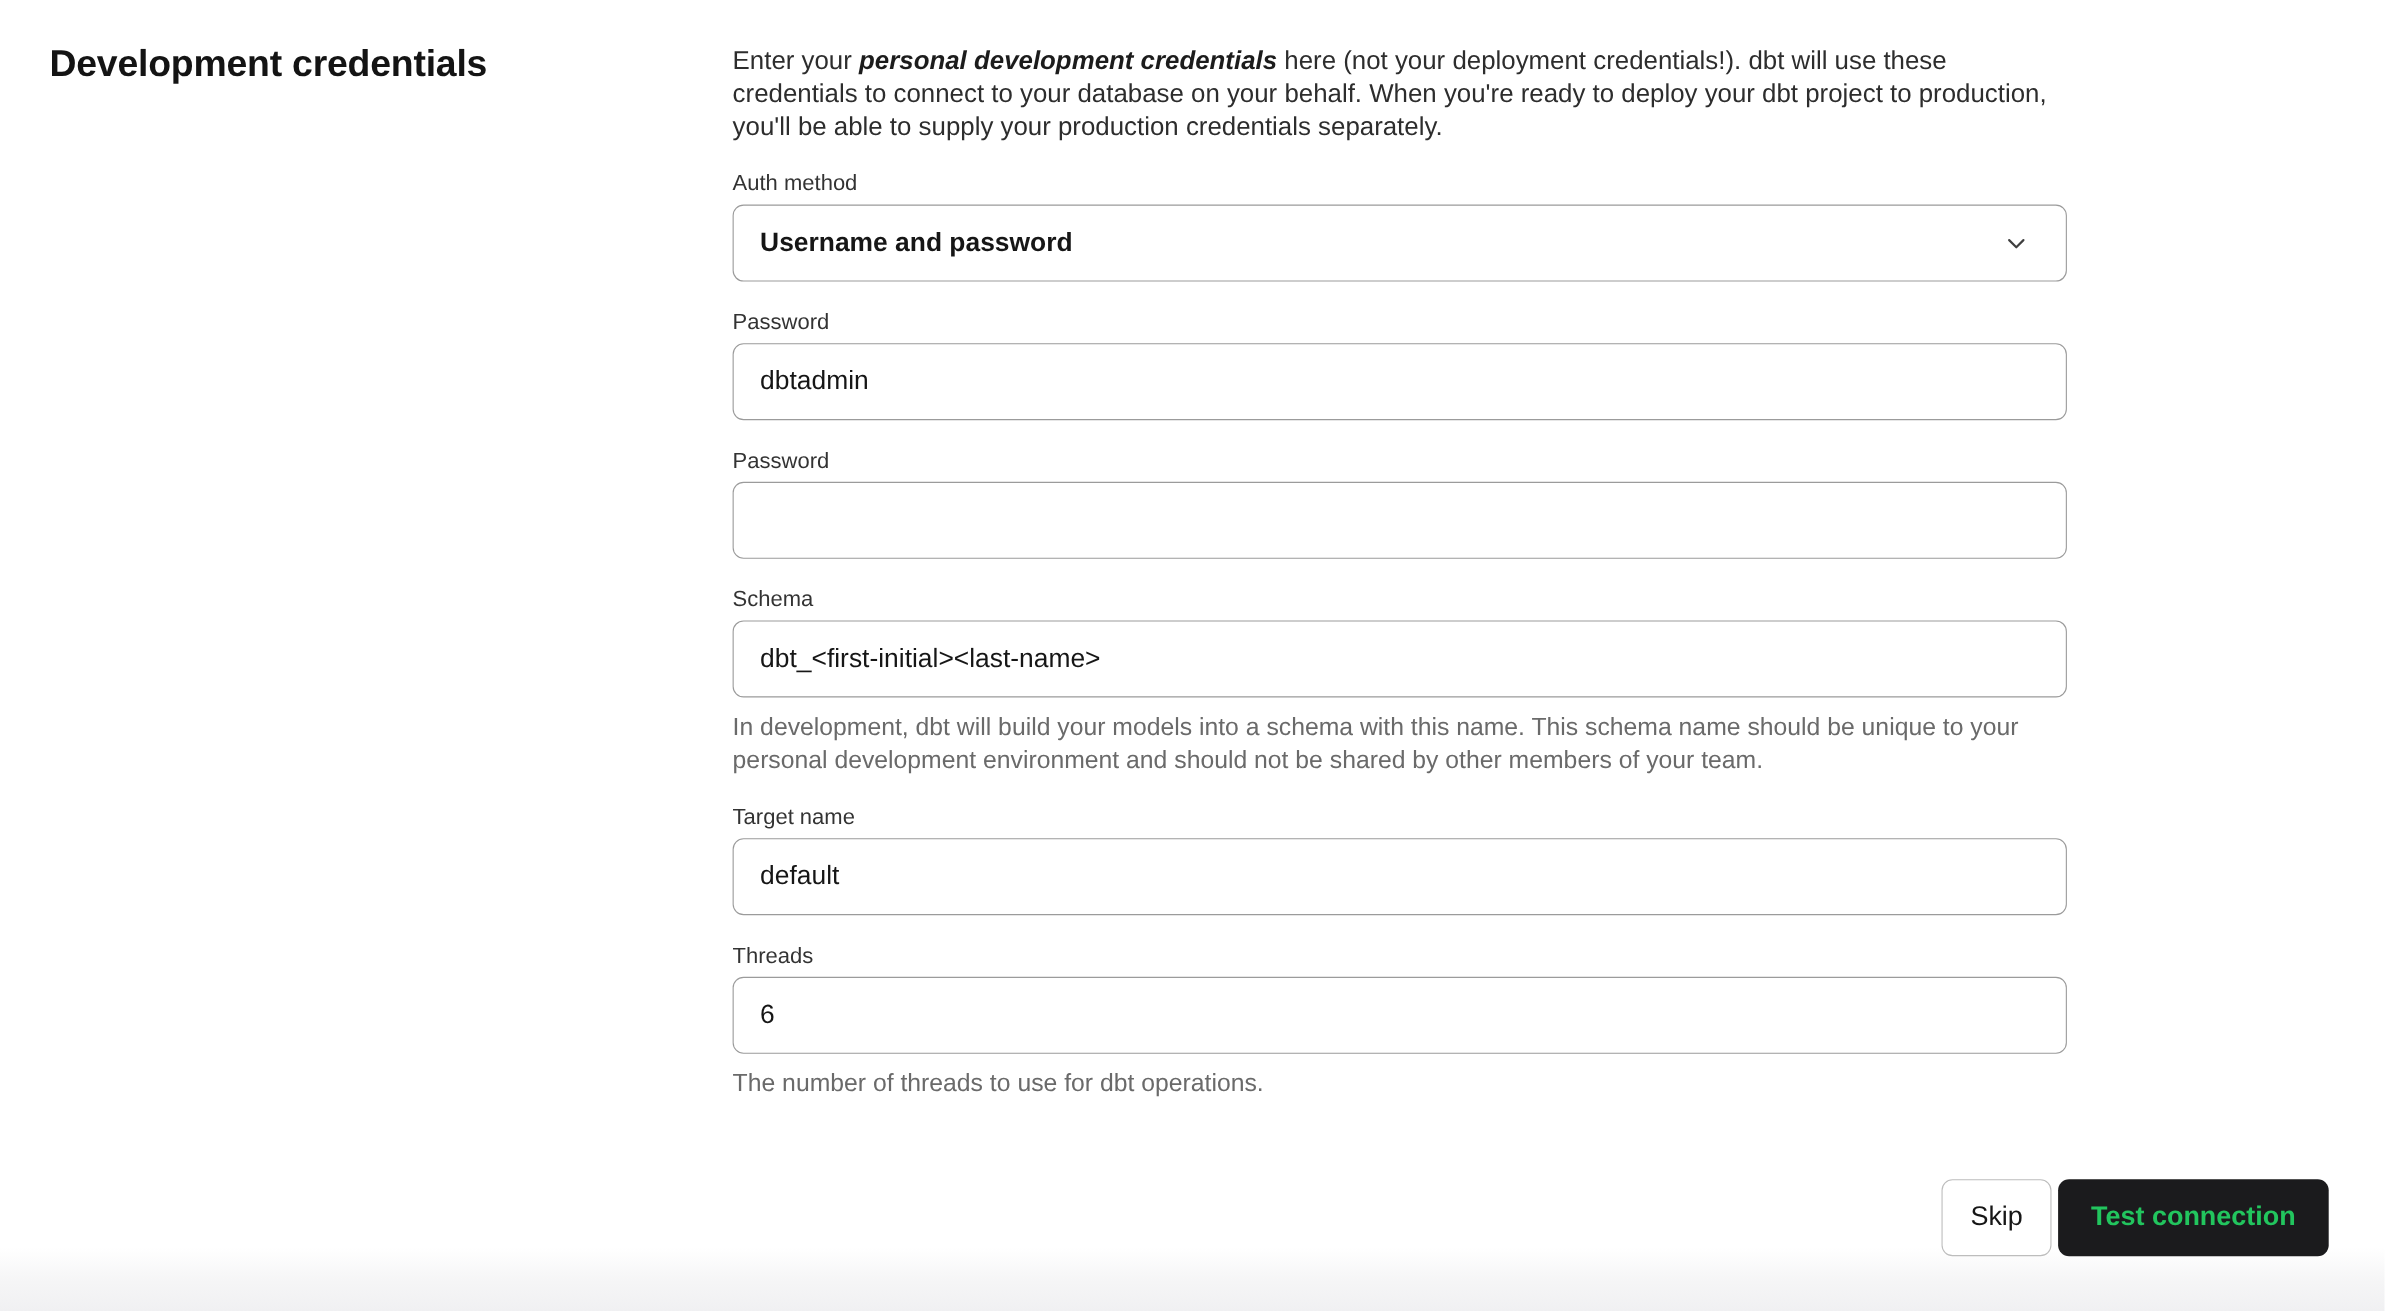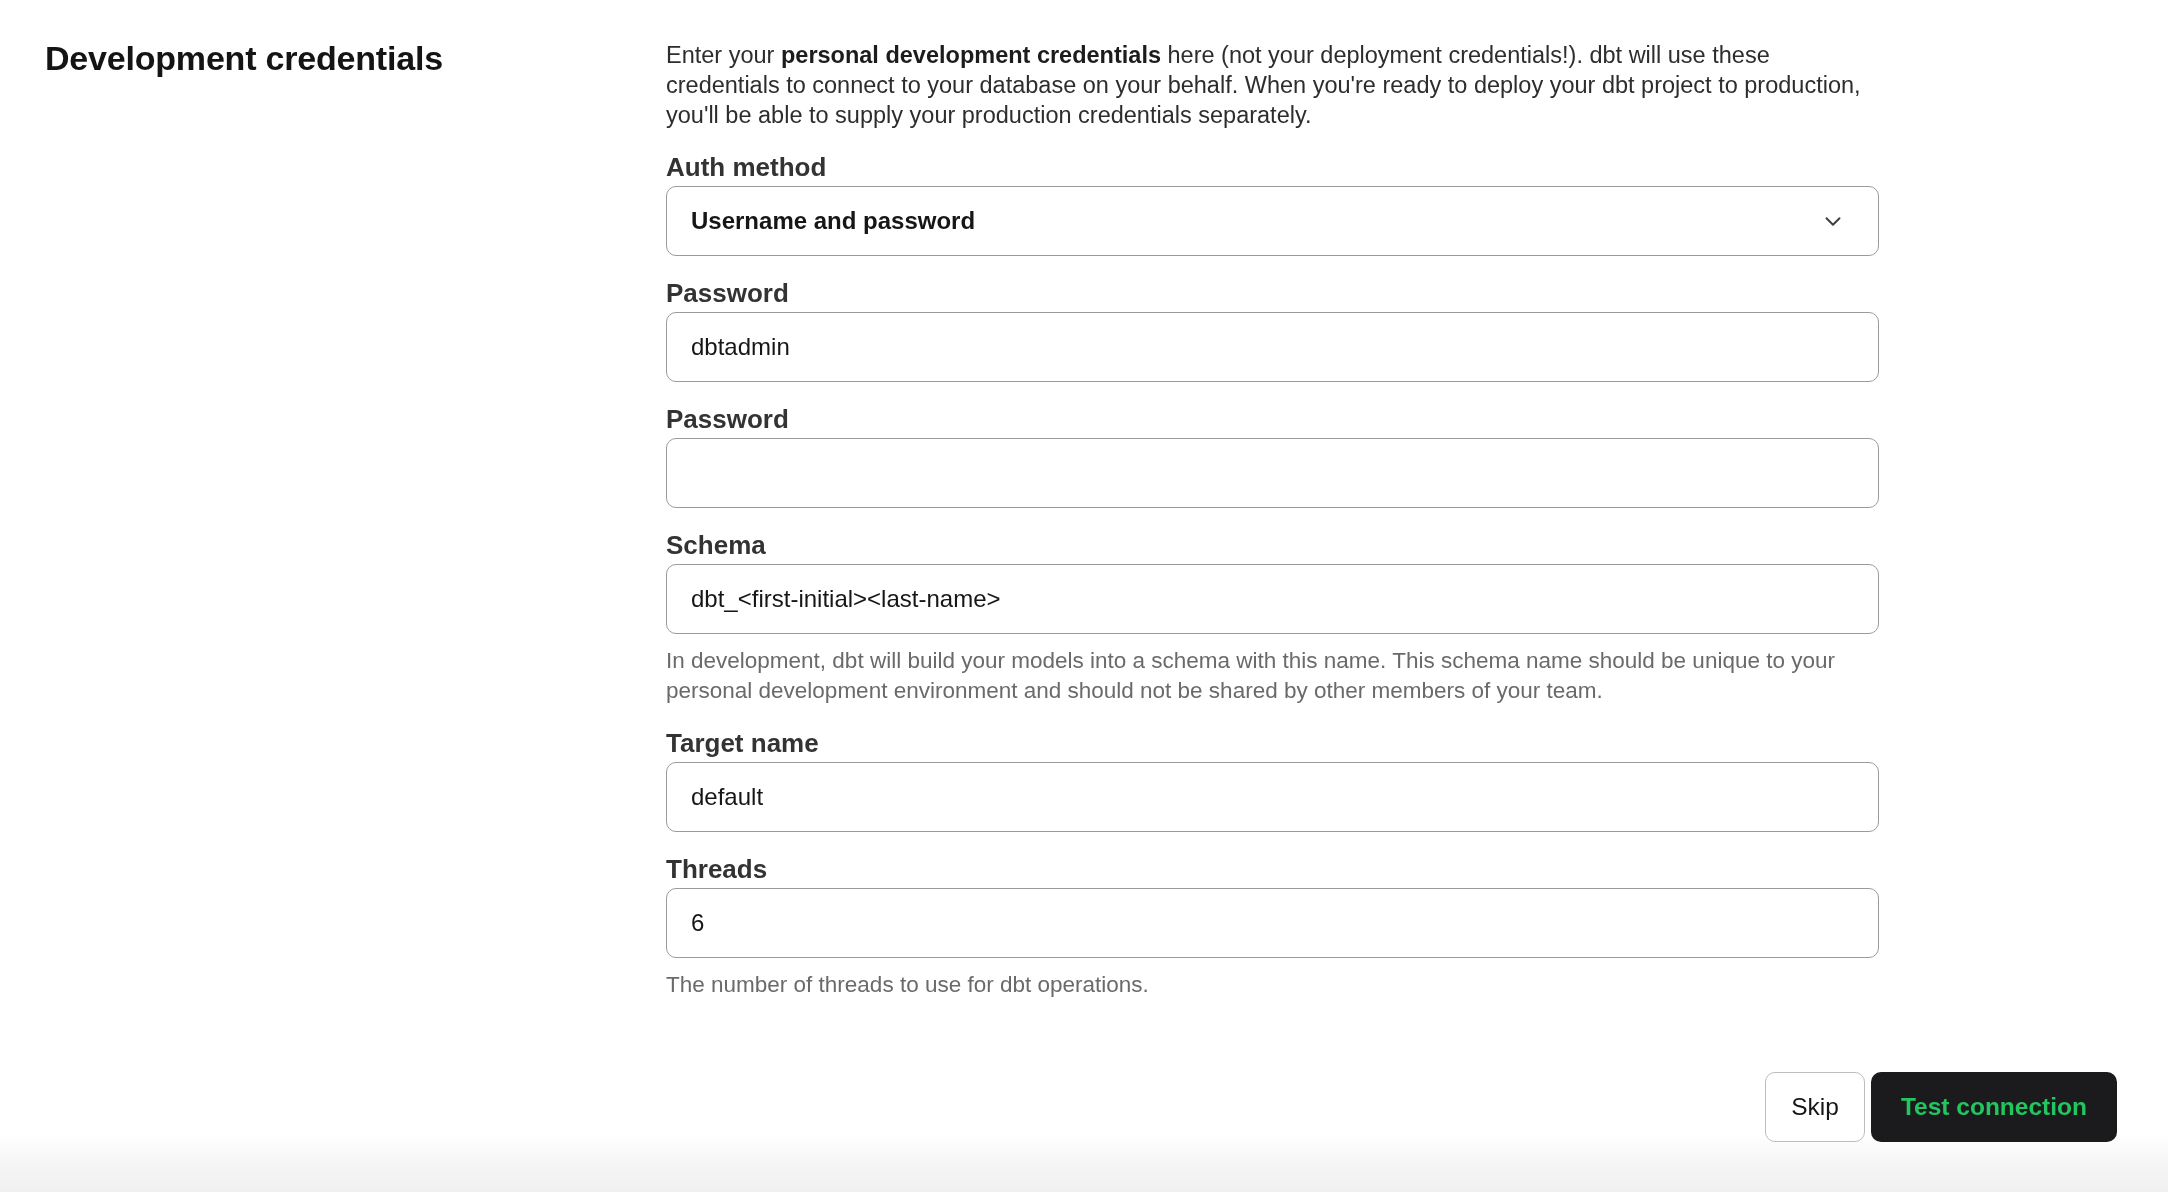--- a/index.html
+++ b/index.html
@@ -28,28 +28,28 @@
     font-weight: 700;
     color: #141414;
     letter-spacing: -0.2px;
   }
   .intro {
     margin: 2px 0 0 0;
     font-size: 23.5px;
     line-height: 30px;
     color: #2d2d2d;
   }
-  .intro b { font-weight: 700; color: #1c1c1c; }
+  .intro b { font-weight: 700; color: #1c1c1c; font-style: italic; }
   .field { margin-top: 24px; }
   .field-label {
     display: block;
-    font-size: 26px;
+    font-size: 20px;
     line-height: 27px;
     color: #333333;
-    font-weight: 700;
+    font-weight: 400;
     margin-bottom: 5px;
   }
   .text-input, .select-box {
     width: 100%;
     height: 70px;
     box-sizing: border-box;
     border: 1.5px solid #9b9b9b;
     border-radius: 10px;
     background: #ffffff;
     font-family: "Liberation Sans", "DejaVu Sans", sans-serif;

